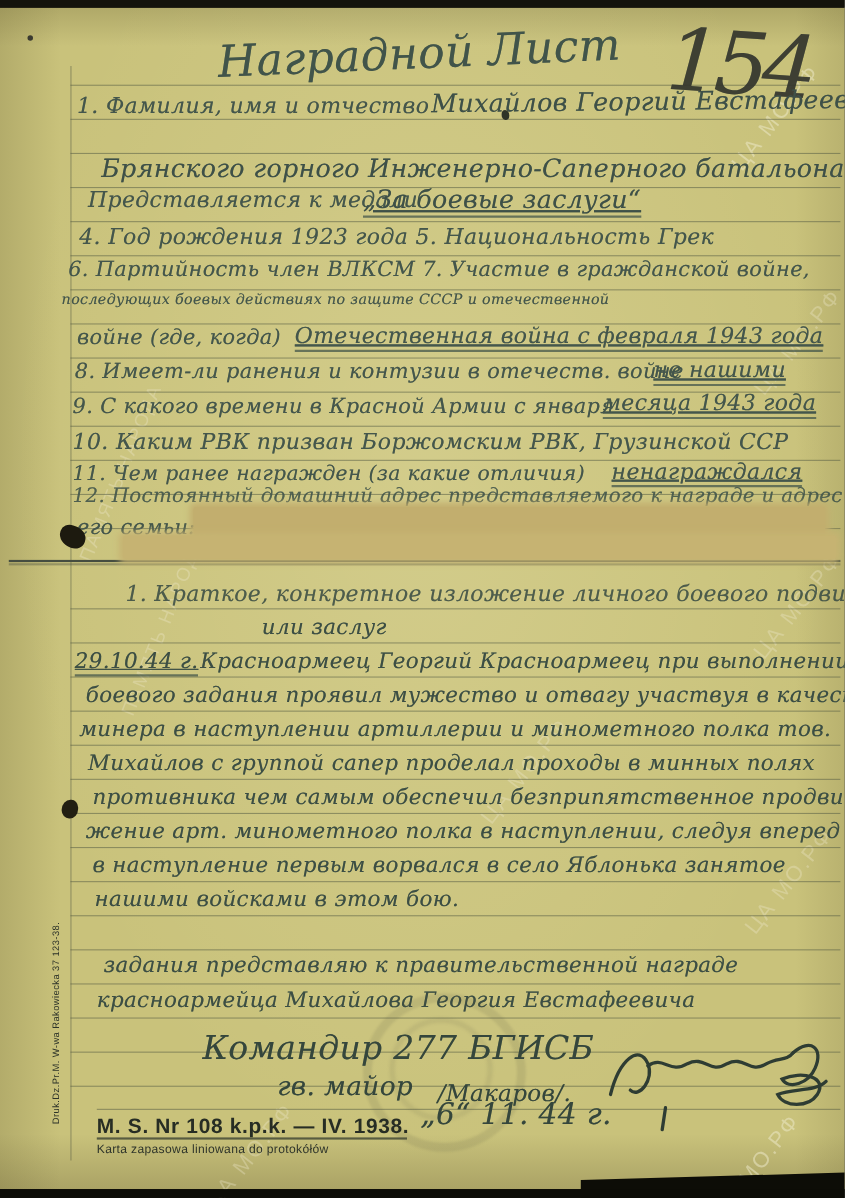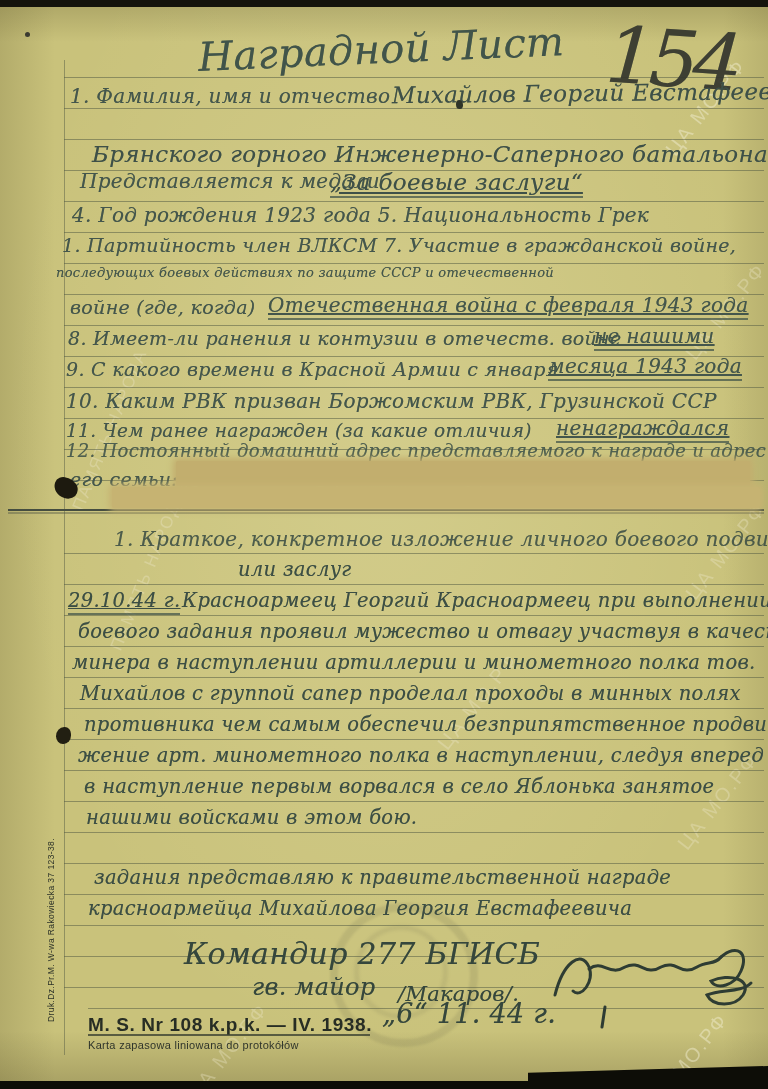--- a/index.html
+++ b/index.html
@@ -103,21 +103,21 @@
 
   <div class="hw title" style="left:198px;top:26px;">Наградной Лист</div>
   <div class="hw corner-num" style="left:606px;top:14px;">154</div>
 
   <div class="hw" style="left:70px;top:84px;">1. Фамилия, имя и отчество</div>
   <div class="hw big" style="left:392px;top:80px;transform:rotate(-.6deg);">Михайлов Георгий Евстафеевич</div>
   <div class="hw big" style="left:92px;top:141px;">Брянского горного Инженерно-Саперного батальона</div>
   <div class="hw" style="left:80px;top:169px;">Представляется к медали</div>
   <div class="hw big u" style="left:330px;top:169px;">„За боевые заслуги“</div>
   <div class="hw" style="left:72px;top:203px;">4. Год рождения 1923 года  5. Национальность Грек</div>
-  <div class="hw" style="left:62px;top:234px;font-size:19px;">1. Партийность член ВЛКСМ  7. Участие в гражданской войне,</div>
+  <div class="hw" style="left:62px;top:234px;font-size:19px;">6. Партийность член ВЛКСМ  7. Участие в гражданской войне,</div>
   <div class="hw" style="left:56px;top:265px;font-size:13px;">последующих боевых действиях по защите СССР и отечественной</div>
   <div class="hw" style="left:70px;top:296px;font-size:19px;">войне (где, когда)</div>
   <div class="hw u" style="left:268px;top:293px;font-size:20px;">Отечественная война с февраля 1943 года</div>
   <div class="hw" style="left:68px;top:327px;font-size:19px;">8. Имеет-ли ранения и контузии в отечеств. войне</div>
   <div class="hw u" style="left:594px;top:324px;">не нашими</div>
   <div class="hw" style="left:66px;top:358px;font-size:19px;">9. С какого времени в Красной Армии с января</div>
   <div class="hw u" style="left:548px;top:354px;">месяца 1943 года</div>
   <div class="hw" style="left:66px;top:389px;">10. Каким РВК призван Боржомским РВК, Грузинской ССР</div>
   <div class="hw" style="left:66px;top:420px;font-size:18.5px;">11. Чем ранее награжден (за какие отличия)</div>
   <div class="hw u" style="left:556px;top:416px;">ненаграждался</div>

